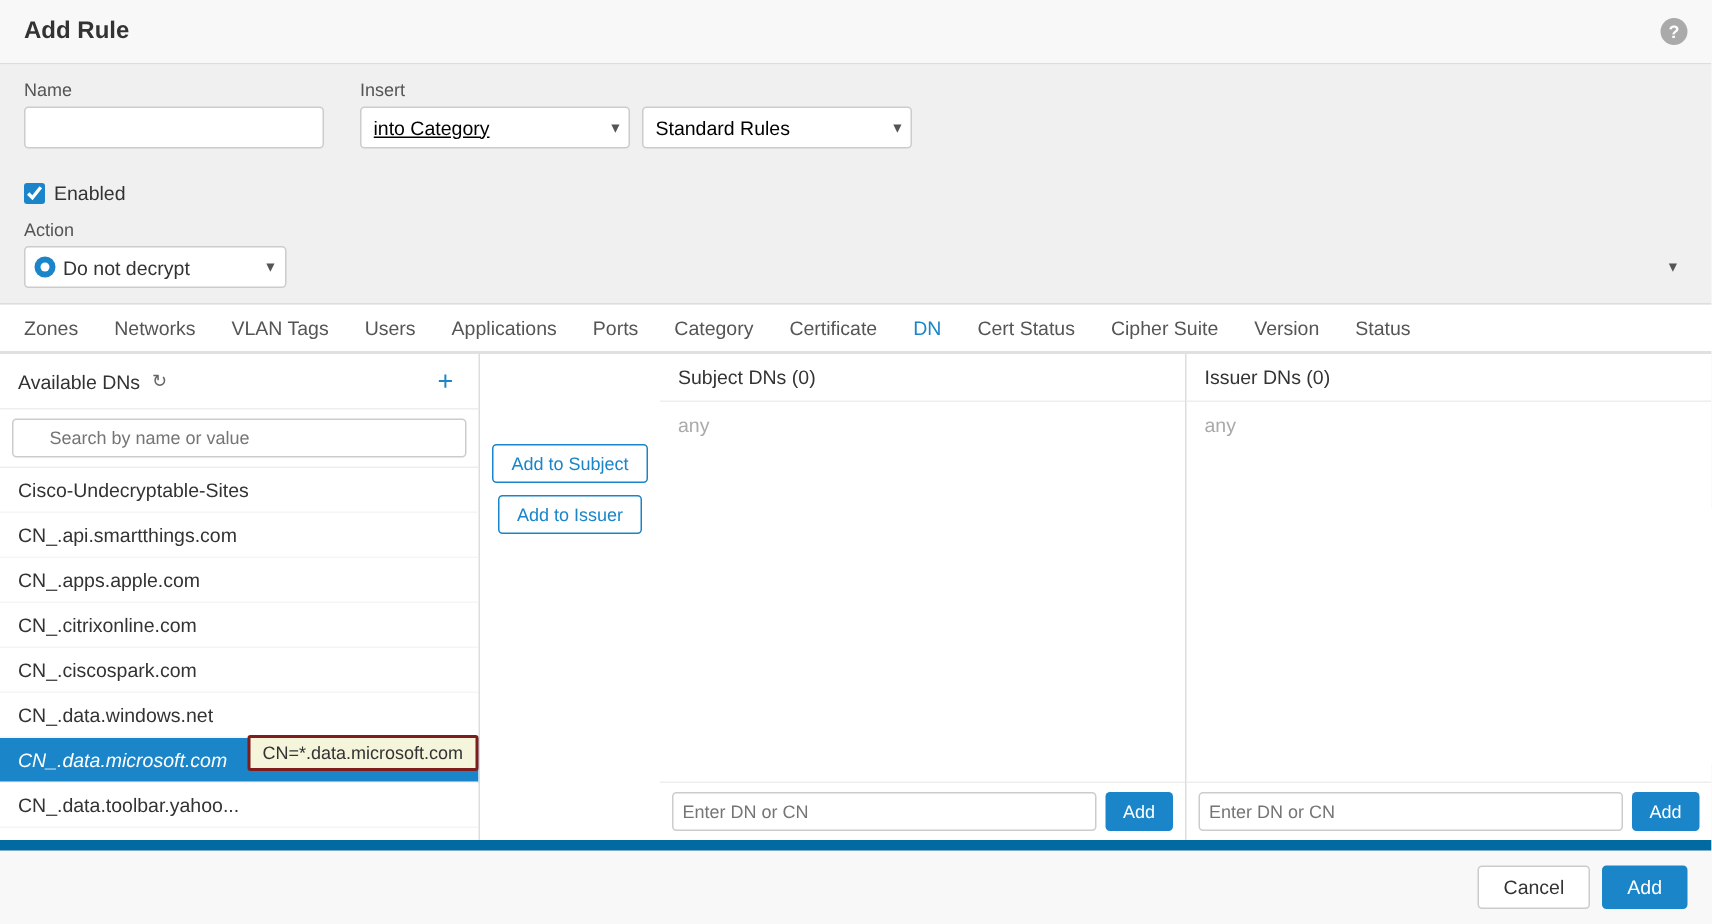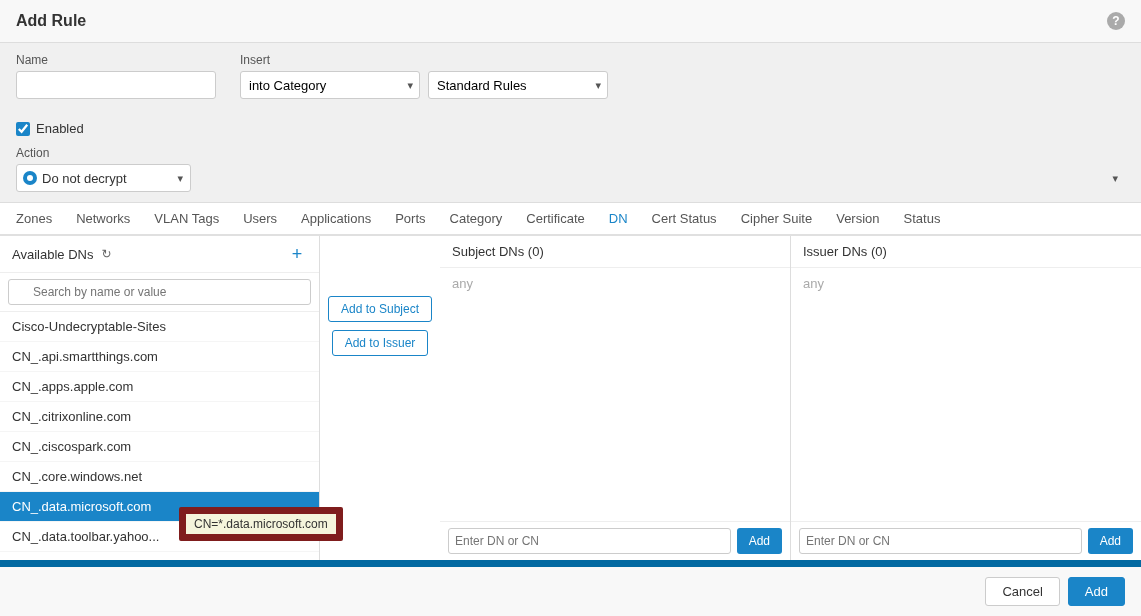--- a/index.html
+++ b/index.html
@@ -108,21 +108,21 @@
     .select-wrapper::after {
       content: '▾';
       position: absolute;
       right: 7px;
       top: 50%;
       transform: translateY(-50%);
       pointer-events: none;
       font-size: 11px;
       color: #555;
     }
-    .insert-category { width: 180px; }
+    .insert-category { width: 180px; text-decoration: underline; }
     .standard-rules { width: 180px; }
     .action-select-display {
       display: flex;
       align-items: center;
       gap: 5px;
       height: 28px;
       width: 175px;
       border: 1px solid #ccc;
       border-radius: 3px;
       padding: 0 24px 0 6px;
@@ -272,36 +272,36 @@
     .dn-item {
       padding: 7px 12px;
       font-size: 13px;
       color: #333;
       cursor: pointer;
       border-bottom: 1px solid #f5f5f5;
     }
     .dn-item.selected {
       background: #1a85c8;
       color: #fff;
+      font-style: italic;
     }
     
     .tooltip-box {
       position: absolute;
       background: #f5f5dc;
-      border: 7px solid #7f1d1d;
+      border: 2px solid #7f1d1d;
       padding: 3px 8px;
       font-size: 12px;
       color: #333;
       border-radius: 2px;
       z-index: 100;
       pointer-events: none;
       white-space: nowrap;
-      left: 179px;
+      left: 165px;
       top: 490px;
-      margin-top: 17px;
     }
     
     .middle-buttons {
       display: flex;
       flex-direction: column;
       align-items: center;
       justify-content: flex-start;
       padding: 60px 12px 0;
       gap: 8px;
       width: 120px;
@@ -498,21 +498,21 @@
           </svg>
           <input type="text" class="search-box" placeholder="Search by name or value" style="">
         </div>
       </div>
       <div class="dn-list">
         <div class="dn-item">Cisco-Undecryptable-Sites</div>
         <div class="dn-item">CN_.api.smartthings.com</div>
         <div class="dn-item">CN_.apps.apple.com</div>
         <div class="dn-item">CN_.citrixonline.com</div>
         <div class="dn-item">CN_.ciscospark.com</div>
-        <div class="dn-item">CN_.core.windows.net</div>
+        <div class="dn-item">CN_.data.windows.net</div>
         <div class="dn-item selected">CN_.data.microsoft.com</div>
         <div class="dn-item">CN_.data.toolbar.yahoo...</div>
       </div>
     </div>
 
     <div class="middle-buttons">
       <button class="action-button">Add to Subject</button>
       <button class="action-button">Add to Issuer</button>
     </div>
 

